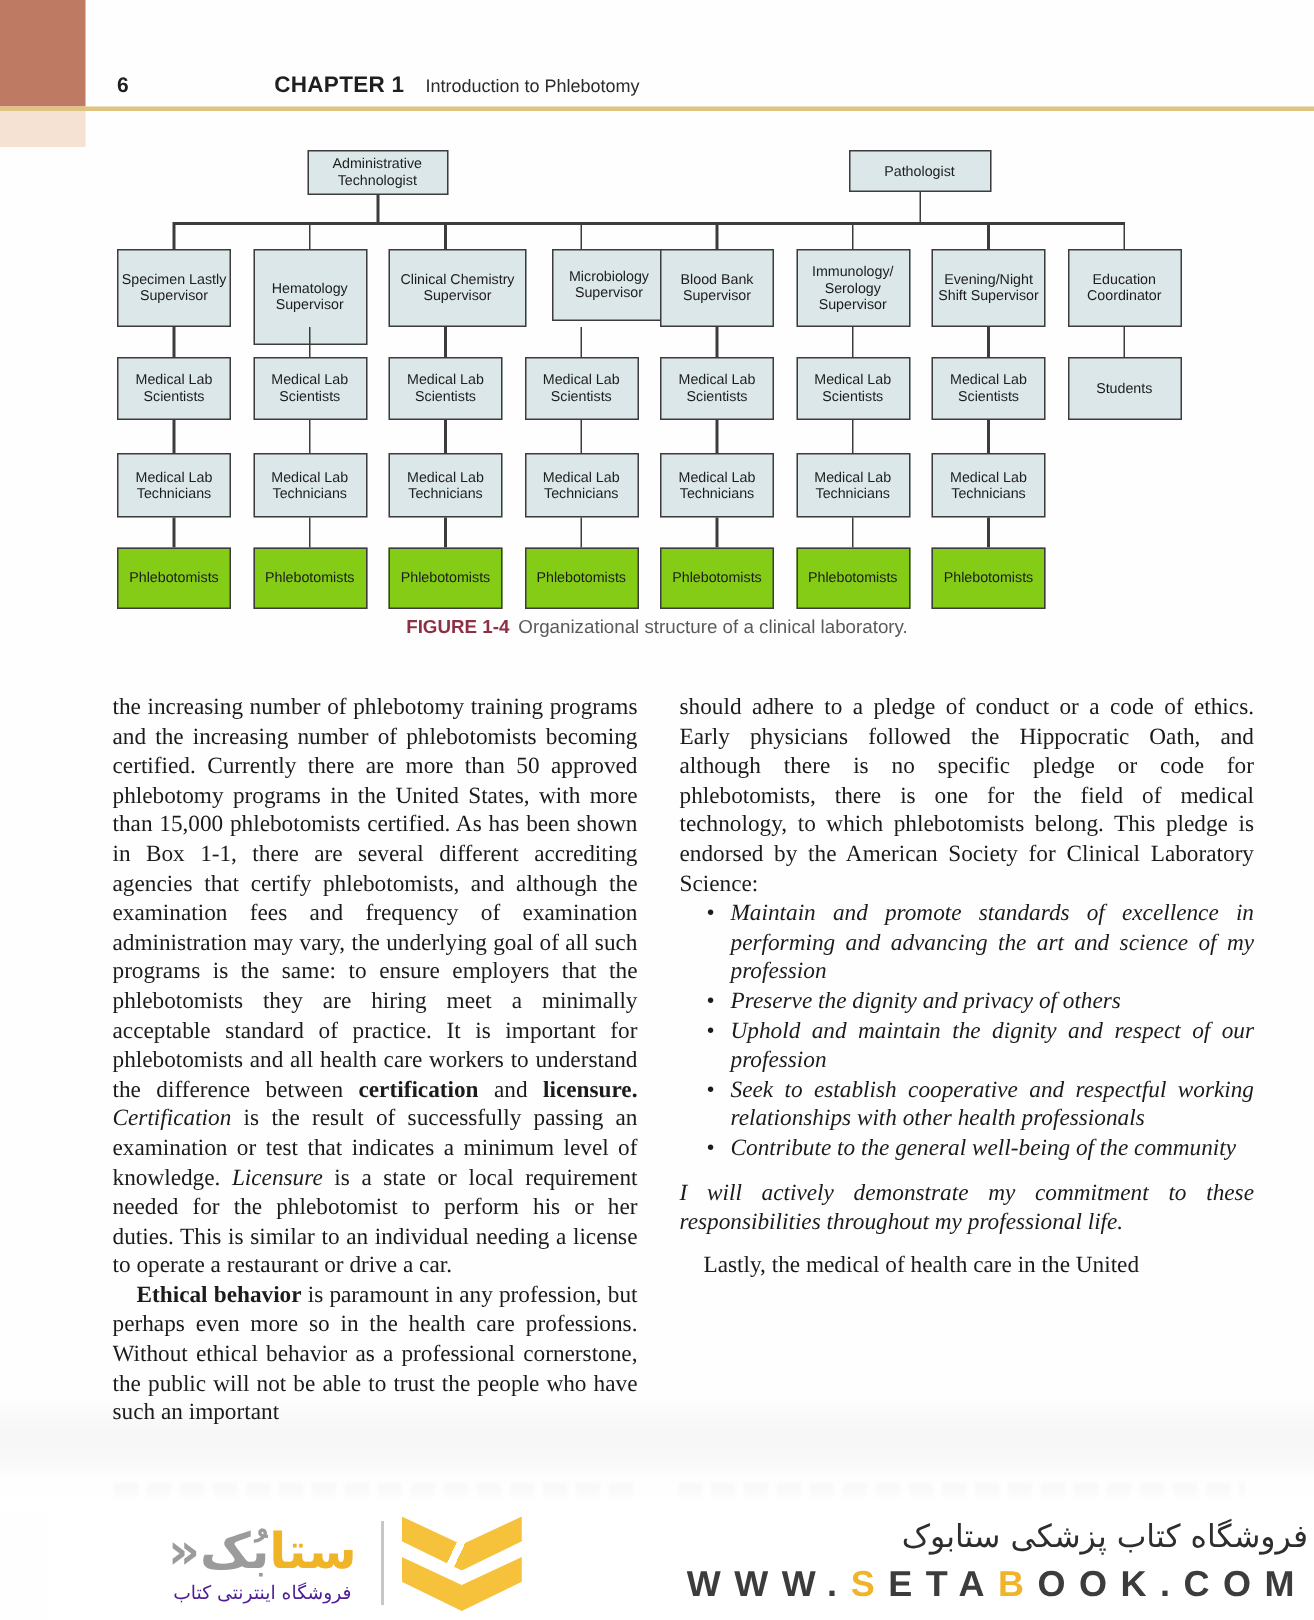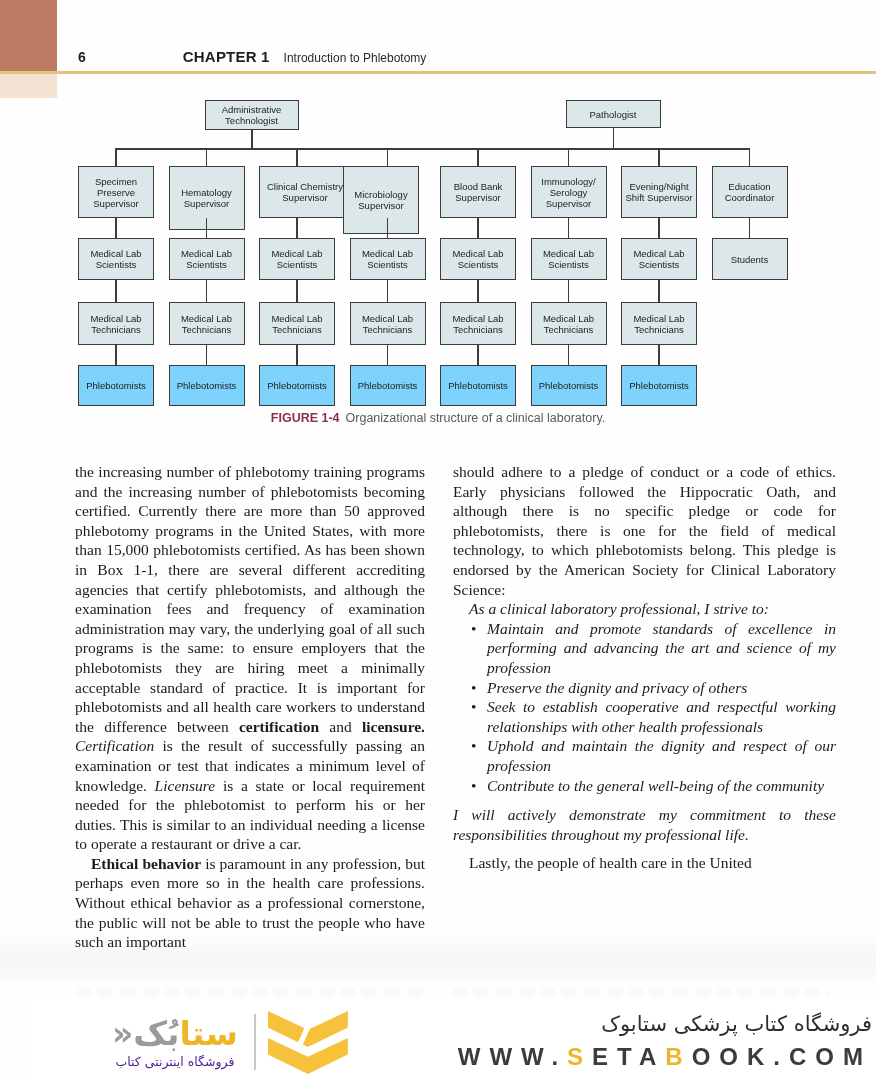--- a/index.html
+++ b/index.html
@@ -13,21 +13,21 @@
           font-family:"Liberation Sans", sans-serif;color:#1f1f1f;}
   .pagenum{font-weight:bold;font-size:14px;}
   .chap-label{font-weight:bold;font-size:15px;margin-left:97px;letter-spacing:.2px;}
   .chap-title{font-size:12px;margin-left:14px;color:#2b2b2b;}
   
   #orgchart{position:absolute;left:0;top:0;width:876px;height:440px;}
   .obox{position:absolute;background:#dbe7e9;border:1.5px solid #3c3c3c;display:flex;
         align-items:center;justify-content:center;text-align:center;
         font-family:"Liberation Sans", sans-serif;font-size:9.5px;line-height:11px;
         color:#1d1d1d;padding:1px;box-sizing:border-box;}
-  .obox.salmon{background:#7dd3fc;}
+  .obox.salmon{background:#84cc16;}
   .oline{position:absolute;background:#3c3c3c;}
   
   .caption{position:absolute;left:0;top:411px;width:876px;text-align:center;
            font-family:"Liberation Sans", sans-serif;font-size:12.5px;color:#5a5a5a;}
   .caption .cap-label{color:#8e3044;font-weight:bold;margin-right:6px;}
   
   .columns{position:absolute;left:75px;top:462px;width:761px;height:545px;display:flex;
            gap:28px;overflow:hidden;font-size:15.5px;line-height:19.6px;color:#1b1b1b;
            text-align:justify;}
   .col-left{width:350px;flex:none;}
@@ -87,21 +87,21 @@
   <span class="chap-title">Introduction to Phlebotomy</span>
 </div>
 
 <div id="orgchart">
     <div class="obox" style="left: 204.5px; top: 100px; width: 94px; height: 30px;">Administrative Technologist</div>
     <div class="obox" style="left: 565.5px; top: 100px; width: 95px; height: 28px;">Pathologist</div>
     <div class="oline" style="left: 251px; top: 130px; width: 1.5px; height: 18px;"></div>
     <div class="oline" style="left: 612.5px; top: 128px; width: 1.5px; height: 20px;"></div>
     <div class="oline" style="left: 116px; top: 148px; width: 634px; height: 1.5px;"></div>
     <div class="oline" style="left: 115.25px; top: 148px; width: 1.5px; height: 18px;"></div>
-    <div class="obox" style="left: 78px; top: 166px; width: 76px; height: 52px;">Specimen Preserve Supervisor</div>
+    <div class="obox" style="left: 78px; top: 166px; width: 76px; height: 52px;">Specimen Lastly Supervisor</div>
     <div class="oline" style="left: 115.25px; top: 218px; width: 1.5px; height: 20px;"></div>
     <div class="obox" style="left: 78px; top: 238px; width: 76px; height: 42px;">Medical Lab Scientists</div>
     <div class="oline" style="left: 115.25px; top: 280px; width: 1.5px; height: 22px;"></div>
     <div class="obox" style="left: 78px; top: 302px; width: 76px; height: 43px;">Medical Lab Technicians</div>
     <div class="oline" style="left: 115.25px; top: 345px; width: 1.5px; height: 20px;"></div>
     <div class="obox salmon" style="left: 78px; top: 365px; width: 76px; height: 41px;">Phlebotomists</div>
     <div class="oline" style="left: 205.75px; top: 148px; width: 1.5px; height: 18px;"></div>
     <div class="obox" style="left: 168.5px; top: 166px; width: 76px; height: 64px;">Hematology Supervisor</div>
     <div class="oline" style="left: 205.75px; top: 218px; width: 1.5px; height: 20px;"></div>
     <div class="obox" style="left: 168.5px; top: 238px; width: 76px; height: 42px;">Medical Lab Scientists</div>
@@ -111,21 +111,21 @@
     <div class="obox salmon" style="left: 168.5px; top: 365px; width: 76px; height: 41px;">Phlebotomists</div>
     <div class="oline" style="left: 296.25px; top: 148px; width: 1.5px; height: 18px;"></div>
     <div class="obox" style="left: 259px; top: 166px; width: 92px; height: 52px;">Clinical Chemistry Supervisor</div>
     <div class="oline" style="left: 296.25px; top: 218px; width: 1.5px; height: 20px;"></div>
     <div class="obox" style="left: 259px; top: 238px; width: 76px; height: 42px;">Medical Lab Scientists</div>
     <div class="oline" style="left: 296.25px; top: 280px; width: 1.5px; height: 22px;"></div>
     <div class="obox" style="left: 259px; top: 302px; width: 76px; height: 43px;">Medical Lab Technicians</div>
     <div class="oline" style="left: 296.25px; top: 345px; width: 1.5px; height: 20px;"></div>
     <div class="obox salmon" style="left: 259px; top: 365px; width: 76px; height: 41px;">Phlebotomists</div>
     <div class="oline" style="left: 386.75px; top: 148px; width: 1.5px; height: 18px;"></div>
-    <div class="obox" style="left: 343px; top: 166px; width: 76px; height: 68px;">Microbiology Supervisor</div>
+    <div class="obox" style="left: 368px; top: 166px; width: 76px; height: 48px;">Microbiology Supervisor</div>
     <div class="oline" style="left: 386.75px; top: 218px; width: 1.5px; height: 20px;"></div>
     <div class="obox" style="left: 349.5px; top: 238px; width: 76px; height: 42px;">Medical Lab Scientists</div>
     <div class="oline" style="left: 386.75px; top: 280px; width: 1.5px; height: 22px;"></div>
     <div class="obox" style="left: 349.5px; top: 302px; width: 76px; height: 43px;">Medical Lab Technicians</div>
     <div class="oline" style="left: 386.75px; top: 345px; width: 1.5px; height: 20px;"></div>
     <div class="obox salmon" style="left: 349.5px; top: 365px; width: 76px; height: 41px;">Phlebotomists</div>
     <div class="oline" style="left: 477.25px; top: 148px; width: 1.5px; height: 18px;"></div>
     <div class="obox" style="left: 440px; top: 166px; width: 76px; height: 52px;">Blood Bank Supervisor</div>
     <div class="oline" style="left: 477.25px; top: 218px; width: 1.5px; height: 20px;"></div>
     <div class="obox" style="left: 440px; top: 238px; width: 76px; height: 42px;">Medical Lab Scientists</div>
@@ -159,30 +159,29 @@
   <span class="cap-label">FIGURE 1-4</span><span class="cap-text">Organizational structure of a clinical laboratory.</span>
 </div>
 
 <div class="columns">
   <div class="col-left">
     <p><span>the increasing number of phlebotomy training programs and the increasing number of phlebotomists becoming certified. Currently there are more than 50 approved phlebotomy programs in the United States, with more than 15,000 phlebotomists certified. As has been shown in Box 1-1, there are several different accrediting agencies that certify phlebotomists, and although the examination fees and frequency of examination administration may vary, the underlying goal of all such programs is the same: to ensure employers that the phlebotomists they are hiring meet a minimally acceptable standard of practice. It is important for phlebotomists and all health care workers to understand the difference between </span><span style="font-weight: bold;">certification</span><span> and </span><span style="font-weight: bold;">licensure.</span><span> </span><span style="font-style: italic;">Certification</span><span> is the result of successfully passing an examination or test that indicates a minimum level of knowledge. </span><span style="font-style: italic;">Licensure</span><span> is a state or local requirement needed for the phlebotomist to perform his or her duties. This is similar to an individual needing a license to operate a restaurant or drive a car.</span></p>
     <p class="indent"><span style="font-weight: bold;">Ethical behavior</span><span> is paramount in any profession, but perhaps even more so in the health care professions. Without ethical behavior as a professional cornerstone, the public will not be able to trust the people who have such an important</span></p>
   </div>
   <div class="col-right">
     <p>should adhere to a pledge of conduct or a code of ethics. Early physicians followed the Hippocratic Oath, and although there is no specific pledge or code for phlebotomists, there is one for the field of medical technology, to which phlebotomists belong. This pledge is endorsed by the American Society for Clinical Laboratory Science:</p>
-    <p class="pledge-intro">As a clinical laboratory professional, I strive to:</p>
     <ul class="pledge-list">
       <li>Maintain and promote standards of excellence in performing and advancing the art and science of my profession</li>
       <li>Preserve the dignity and privacy of others</li>
+      <li>Uphold and maintain the dignity and respect of our profession</li>
       <li>Seek to establish cooperative and respectful working relationships with other health professionals</li>
-      <li>Uphold and maintain the dignity and respect of our profession</li>
       <li>Contribute to the general well-being of the community</li>
     </ul>
     <p class="pledge-close">I will actively demonstrate my commitment to these responsibilities throughout my professional life.</p>
-    <p class="indent">Lastly, the people of health care in the United</p>
+    <p class="indent">Lastly, the medical of health care in the United</p>
   </div>
 </div>
 
 <div class="scanband"></div>
 <div class="ghostline gl-left"></div>
 <div class="ghostline gl-right"></div>
 <div class="fade"></div>
 
 <div class="footer">
   <div class="logo-group">

